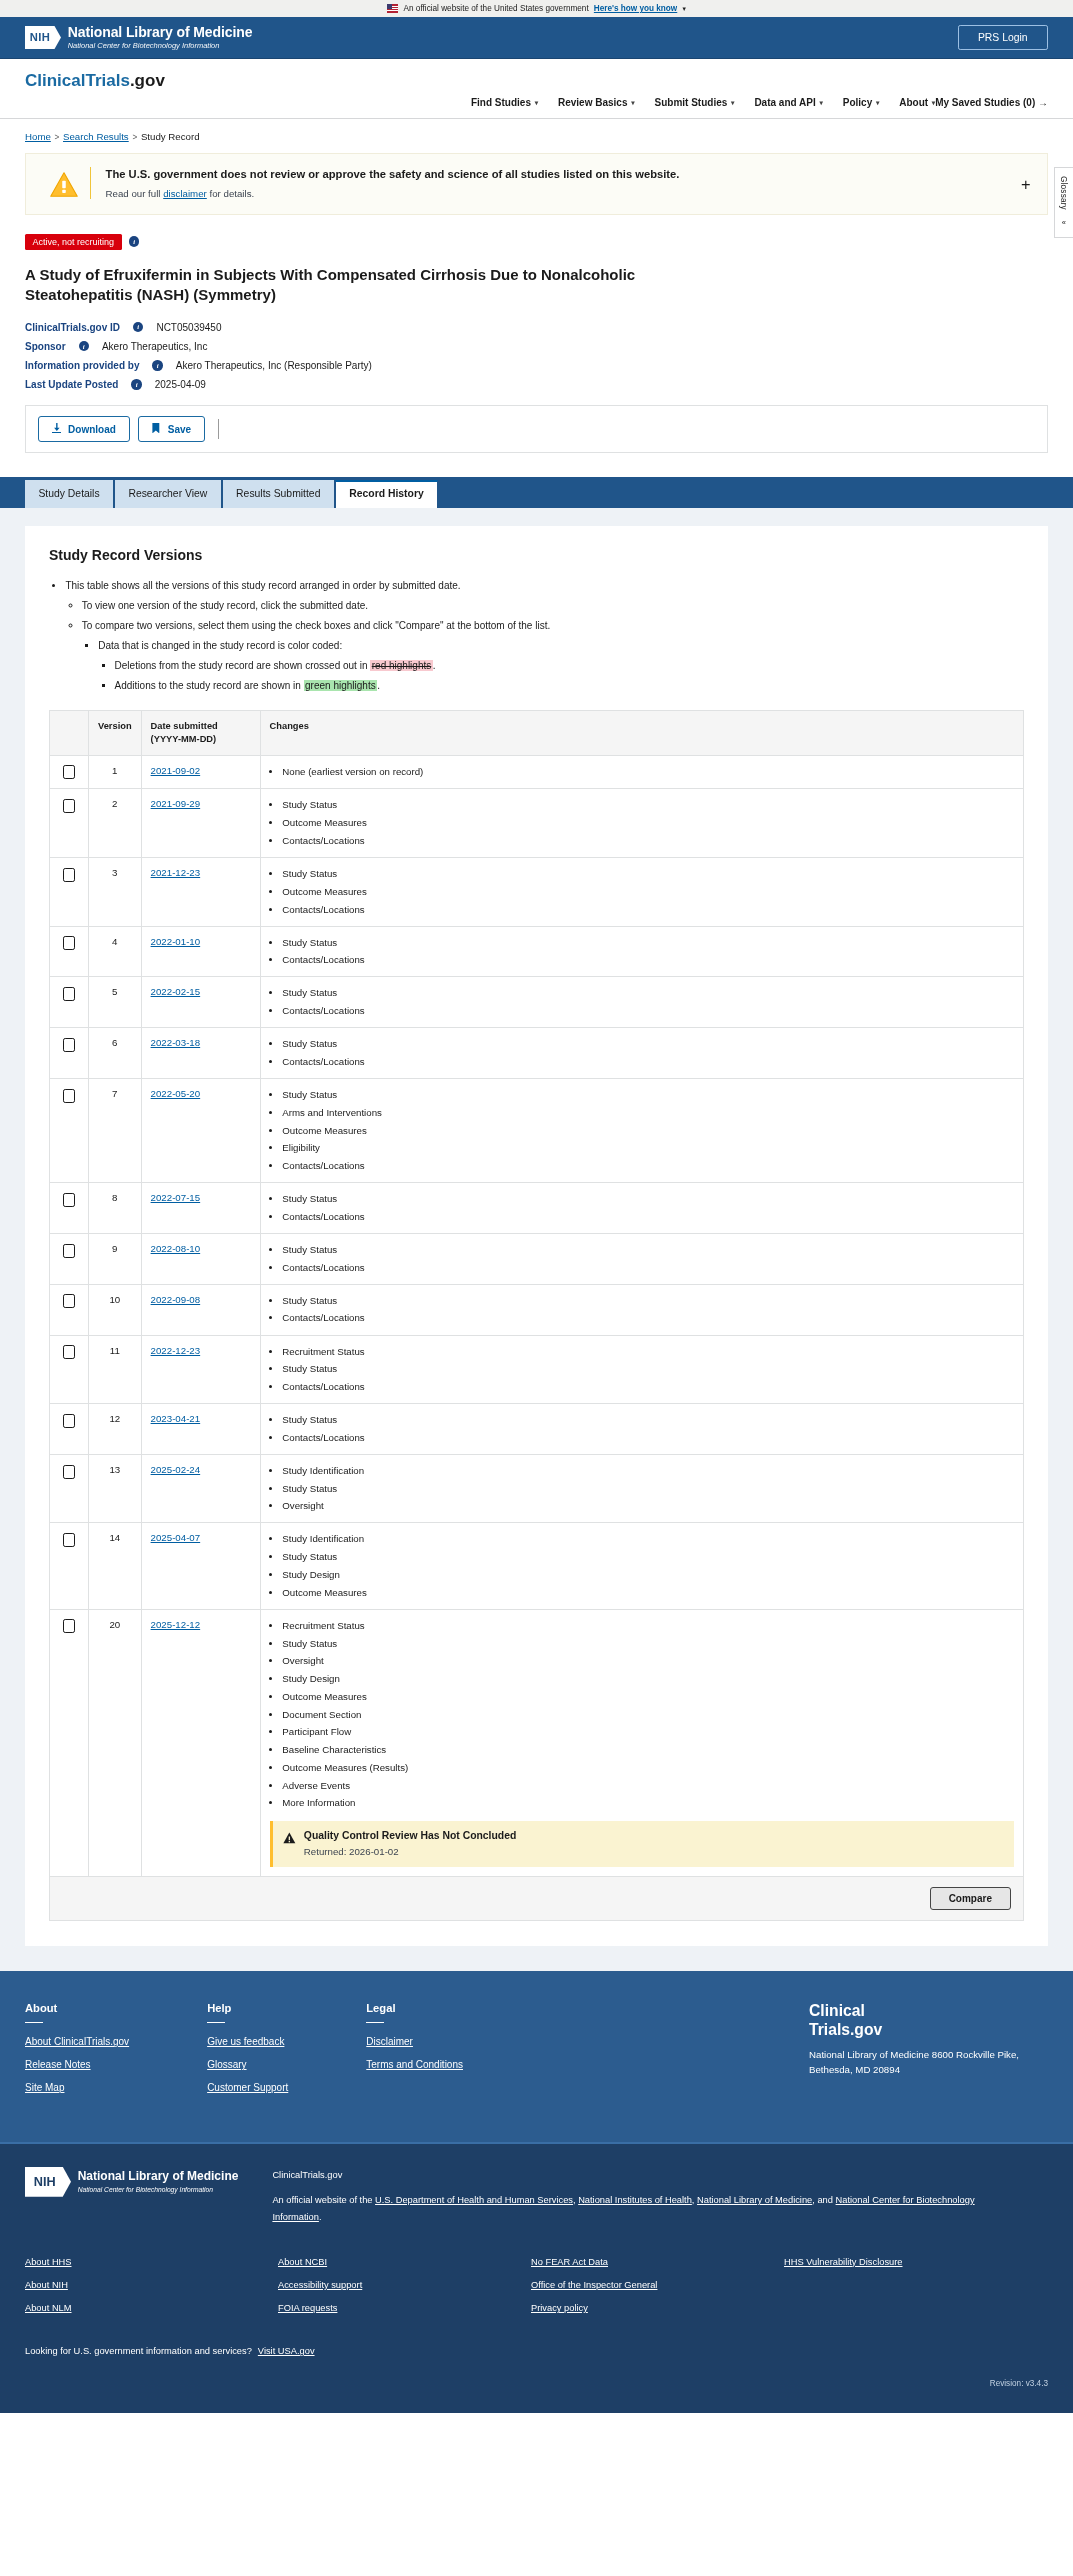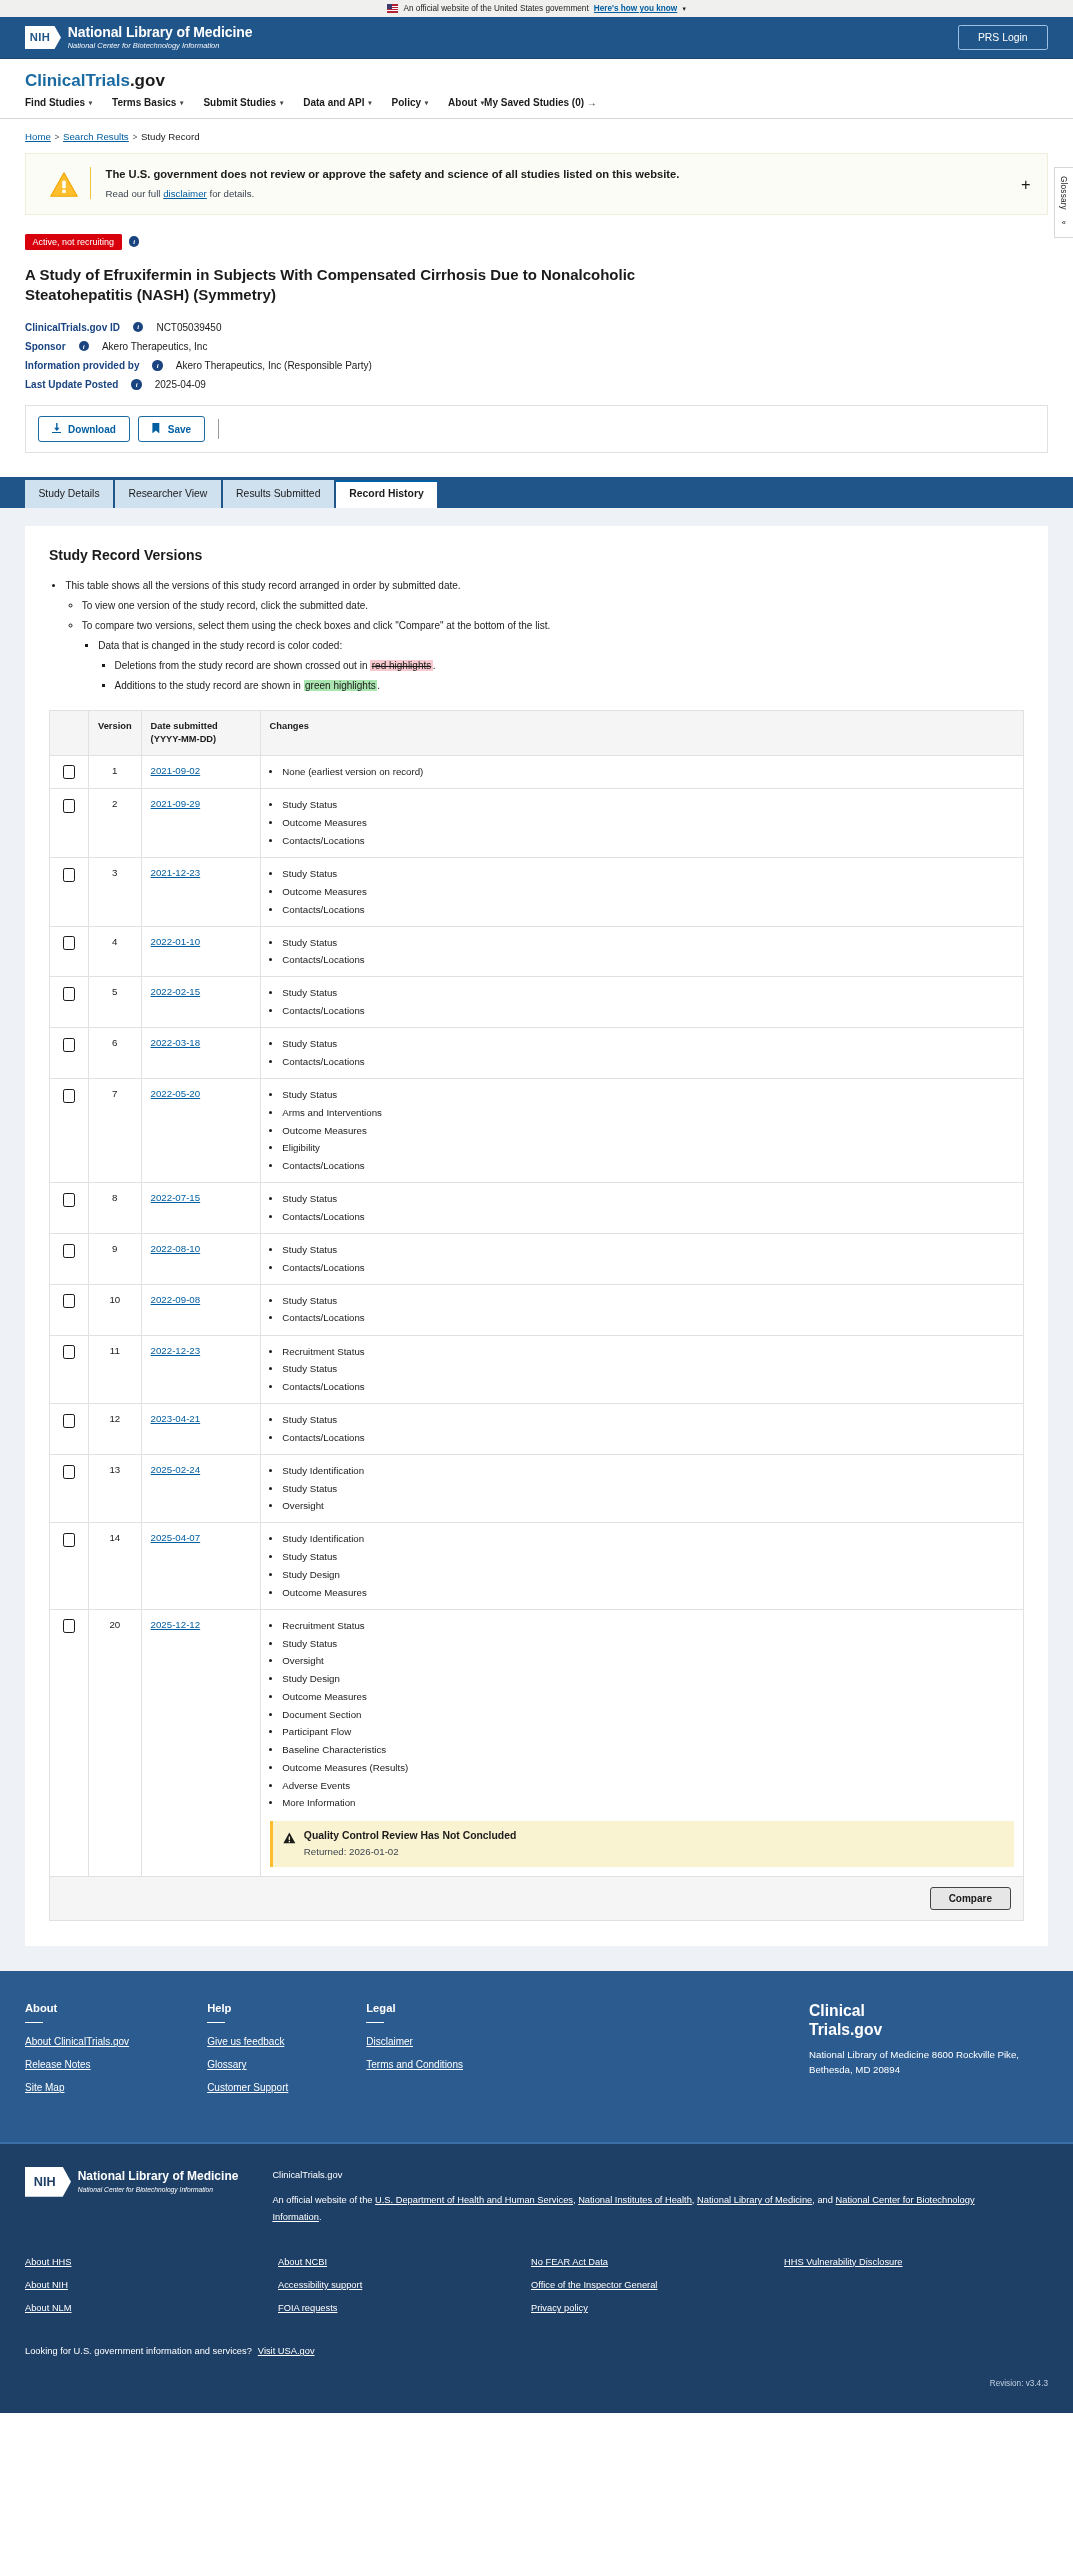--- a/index.html
+++ b/index.html
@@ -26,21 +26,21 @@
   .nih-logo{width:36px;height:23px;background:#fff;color:#20558a;display:flex;align-items:center;justify-content:center;font-weight:bold;font-size:11.2px;letter-spacing:0.4px;position:relative;clip-path:polygon(0 0, 82% 0, 100% 50%, 82% 100%, 0 100%);padding-right:6px;}
   .nih-text{color:#fff;line-height:1.1;}
   .nih-text .t1{font-size:14px;font-weight:bold;letter-spacing:-0.1px;}
   .nih-text .t2{font-size:7.5px;font-style:italic;opacity:.95;margin-top:1.5px;}
   .prs-login{border:0.7px solid #9dc0e4;color:#ffffff;background:transparent;border-radius:2.2px;padding:6px 19.4px;font-size:10.4px;cursor:pointer;font-family:inherit;}
 
   
   .site-header{background:#fff;border-bottom:0.7px solid #d6d7d9;padding:0 25px;}
   .brand{font-size:17px;font-weight:bold;padding:12px 0 6px;color:#1b1b1b;}
   .brand .blue{color:#1a6aa2;}
-  .mainnav{display:flex;align-items:center;justify-content:flex-start;padding-bottom:9.7px;}
+  .mainnav{display:flex;align-items:center;justify-content:flex-end;padding-bottom:9.7px;}
   .mainnav ul{display:flex;gap:20px;list-style:none;margin:0;padding:0;}
   .mainnav li{font-size:10px;font-weight:bold;color:#1b1b1b;cursor:pointer;display:flex;align-items:center;gap:3.7px;}
   .chev{font-size:6.7px;color:#444;}
   .saved-studies{font-size:10px;font-weight:bold;color:#1b1b1b;cursor:pointer;}
 
   
   .page{padding:0 25px;background:#fff;}
   .breadcrumb{padding:12.7px 0 10.4px;font-size:9.7px;color:#1b1b1b;}
   .breadcrumb a{color:#005ea2;text-decoration:underline;margin-top:8px;}
   .breadcrumb .sep{color:#5a5a5a;margin:0 3.7px;font-size:8.2px;}
@@ -172,21 +172,21 @@
   <div class="brand">
     <span class="blue">ClinicalTrials</span><span>.gov</span>
   </div>
   <div class="mainnav">
     <ul>
       <li>
           <span>Find Studies</span>
           <span class="chev">▾</span>
         </li>
       <li>
-          <span>Terms Basics</span>
+          <span>Review Basics</span>
           <span class="chev">▾</span>
         </li>
       <li>
           <span>Submit Studies</span>
           <span class="chev">▾</span>
         </li>
       <li>
           <span>Data and API</span>
           <span class="chev">▾</span>
         </li>

